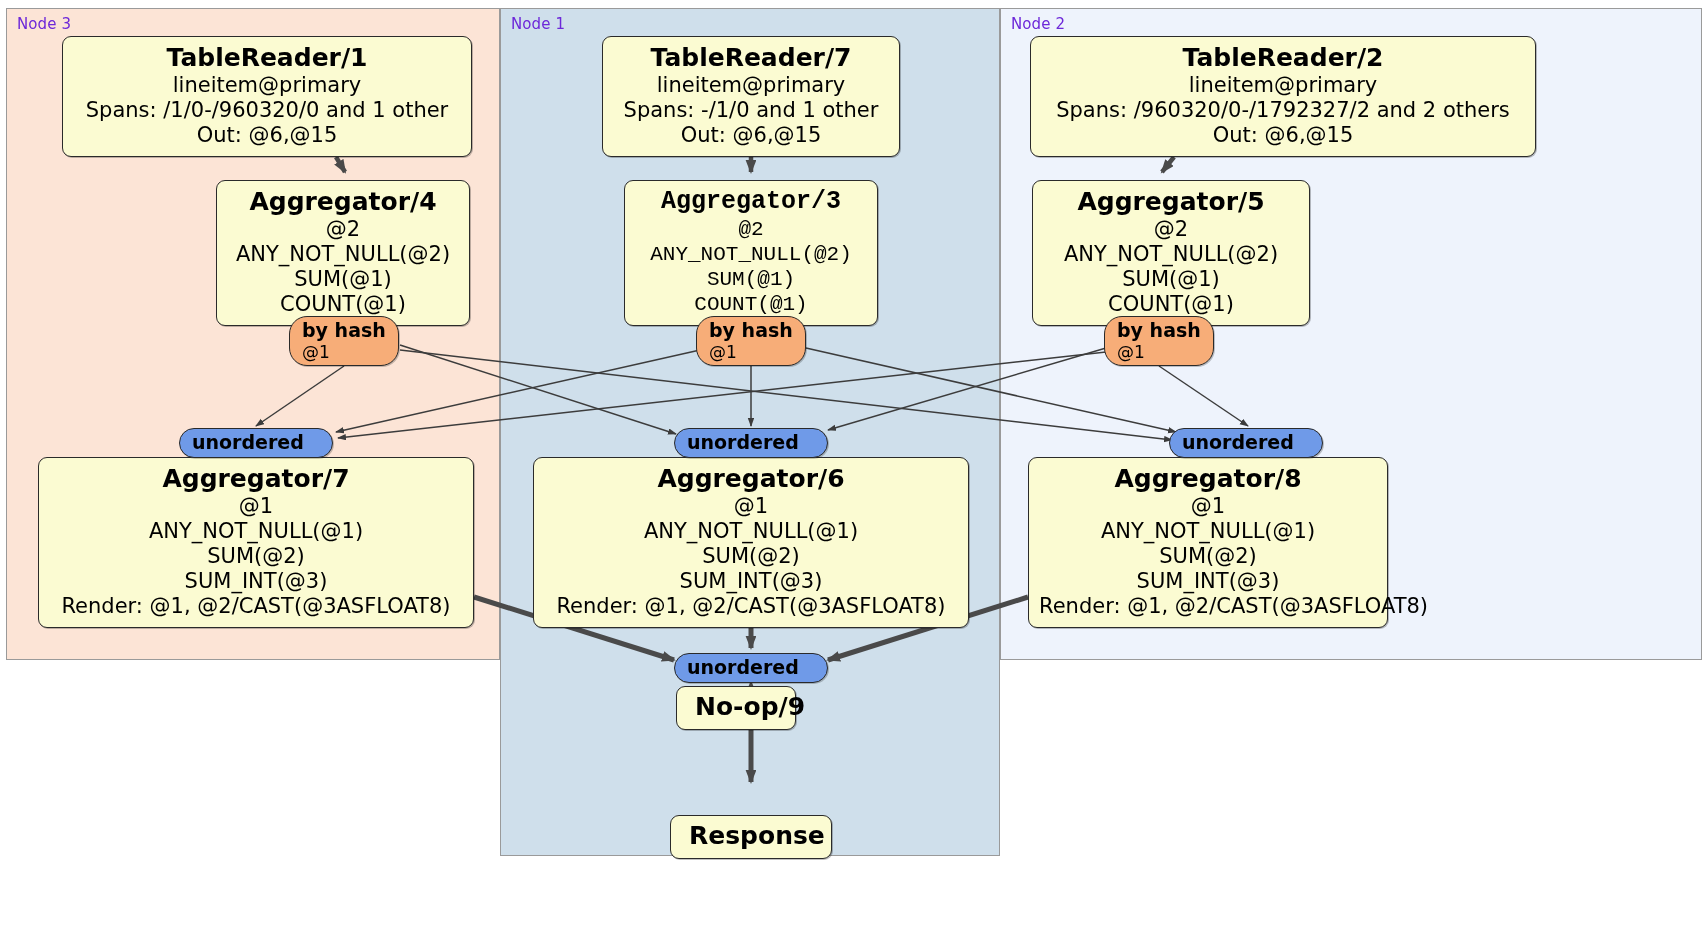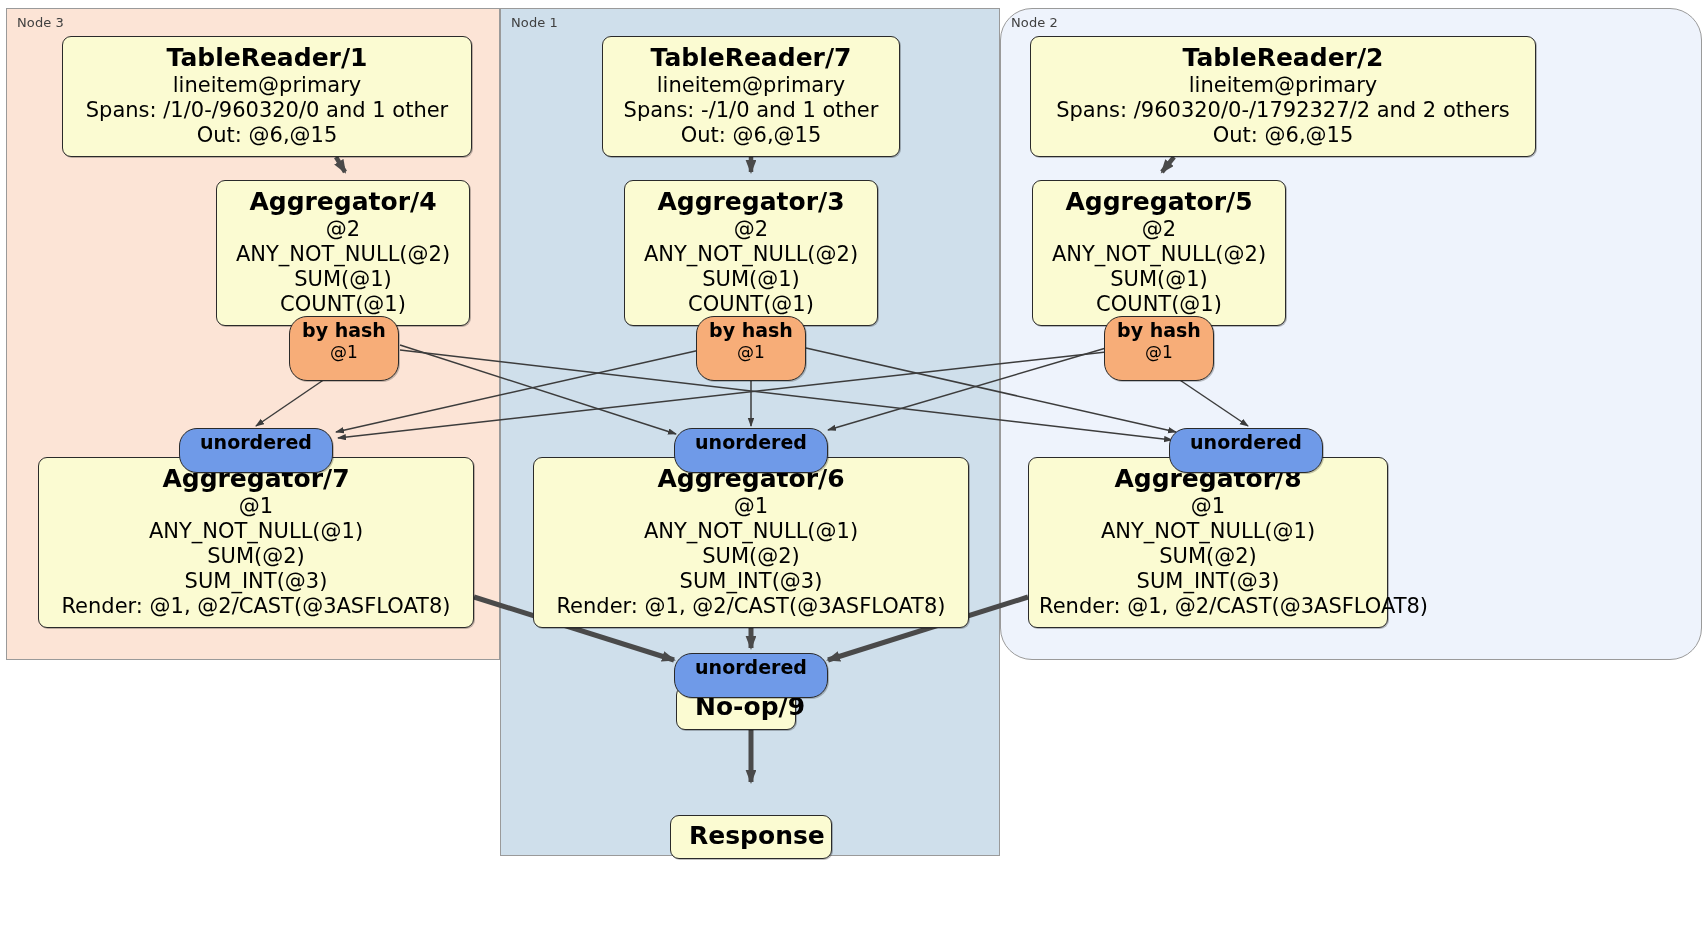--- a/index.html
+++ b/index.html
@@ -20,22 +20,22 @@
   
   .node-panel {
     position: absolute;
     box-sizing: border-box;
     border: 1px solid #9a9a9a;
   }
   .node-panel-label {
     position: absolute;
     top: 6px;
     left: 10px;
-    font-size: 13px;
-    color: #404040;
+    font-size: 15px;
+    color: #6d28d9;
     letter-spacing: .1px;
     white-space: nowrap;
   }
   
   #edges {
     position: absolute;
     left: 0;
     top: 0;
     width: 1708px;
     height: 940px;
@@ -70,23 +70,22 @@
   .proc-box.compact .proc-title {
     font-size: 25px;
     line-height: 32px;
   }
   
   .badge {
     position: absolute;
     box-sizing: border-box;
     border: 1.6px solid #2a2a2a;
     border-radius: 16px;
-    text-align: center;
     color: #000;
-    padding: 2px 12px 18px 12px;
+    padding: 2px 12px 3px 12px;
     box-shadow: 1px 1px 0 rgba(0,0,0,.22);
   }
   .badge .badge-title {
     font-weight: bold;
     font-size: 19px;
     line-height: 23px;
     white-space: nowrap;
   }
   .badge .badge-sub {
     font-size: 17px;
@@ -107,21 +106,21 @@
 
 <div id="stage">
 
   <div id="panels">
       <div class="node-panel" style="left: 6px; top: 8px; width: 494px; height: 652px; background: rgb(252, 228, 214);">
         <div class="node-panel-label">Node 3</div>
       </div>
       <div class="node-panel" style="left: 500px; top: 8px; width: 500px; height: 848px; background: rgb(207, 223, 235);">
         <div class="node-panel-label">Node 1</div>
       </div>
-      <div class="node-panel" style="left: 1000px; top: 8px; width: 702px; height: 652px; background: rgb(238, 243, 252); border-radius: 32px;">
+      <div class="node-panel" style="left: 1000px; top: 8px; width: 702px; height: 652px; background: rgb(238, 243, 252);">
         <div class="node-panel-label">Node 2</div>
       </div>
     </div>
 
   <svg id="edges" viewBox="0 0 1708 940">
     <defs>
       <marker id="arrow-thin" markerWidth="9" markerHeight="9" refX="8" refY="3.2" orient="auto" markerUnits="userSpaceOnUse">
         <path d="M0,0 L9,3.2 L0,6.4 z" fill="#3c3c3c"></path>
       </marker>
       <marker id="arrow-thick" markerWidth="15" markerHeight="15" refX="12" refY="5.4" orient="auto" markerUnits="userSpaceOnUse">
@@ -181,28 +180,28 @@
         <div class="proc-line">Spans: /960320/0-/1792327/2 and 2 others</div>
         <div class="proc-line">Out: @6,@15</div>
       </div>
       <div class="proc-box" style="left: 216px; top: 180px; width: 254px; min-height: 142px;">
         <div class="proc-title">Aggregator/4</div>
         <div class="proc-line">@2</div>
         <div class="proc-line">ANY_NOT_NULL(@2)</div>
         <div class="proc-line">SUM(@1)</div>
         <div class="proc-line">COUNT(@1)</div>
       </div>
-      <div class="proc-box" style="left: 624px; top: 180px; width: 254px; min-height: 142px;">
+      <div class="proc-box" style="left: 624px; top: 180px; width: 254px; min-height: 142px; font-family: Liberation Mono, monospace;">
         <div class="proc-title">Aggregator/3</div>
         <div class="proc-line">@2</div>
         <div class="proc-line">ANY_NOT_NULL(@2)</div>
         <div class="proc-line">SUM(@1)</div>
         <div class="proc-line">COUNT(@1)</div>
       </div>
-      <div class="proc-box" style="left: 1032px; top: 180px; width: 254px; min-height: 142px;">
+      <div class="proc-box" style="left: 1032px; top: 180px; width: 278px; min-height: 142px;">
         <div class="proc-title">Aggregator/5</div>
         <div class="proc-line">@2</div>
         <div class="proc-line">ANY_NOT_NULL(@2)</div>
         <div class="proc-line">SUM(@1)</div>
         <div class="proc-line">COUNT(@1)</div>
       </div>
       <div class="proc-box" style="left: 38px; top: 457px; width: 436px; min-height: 170px;">
         <div class="proc-title">Aggregator/7</div>
         <div class="proc-line">@1</div>
         <div class="proc-line">ANY_NOT_NULL(@1)</div>

